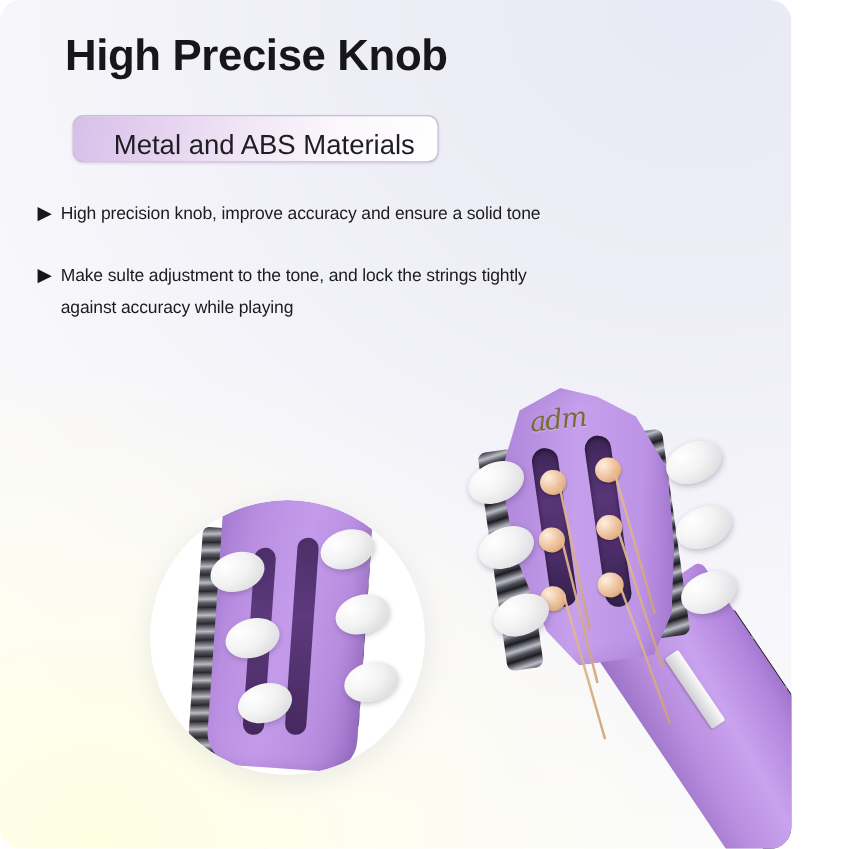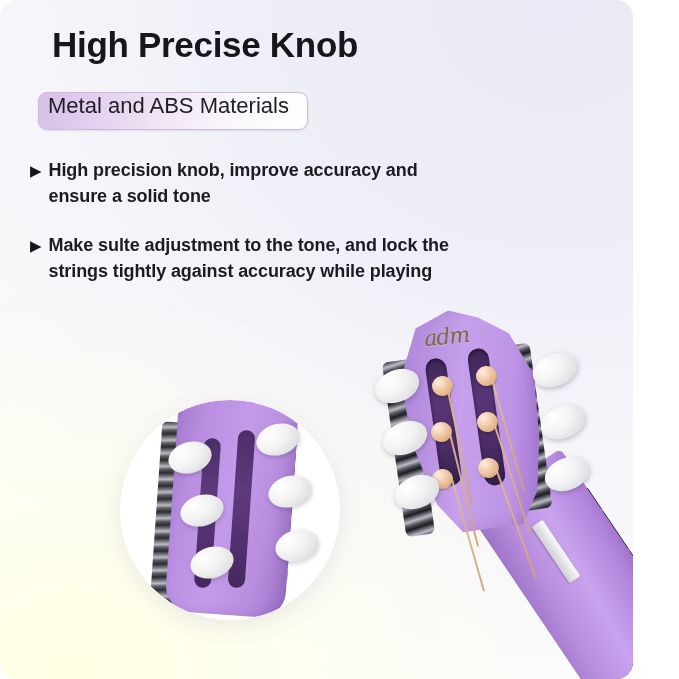--- a/index.html
+++ b/index.html
@@ -28,26 +28,26 @@
     top: 25px;
     font-size: 35px;
     font-weight: bold;
     letter-spacing: -0.3px;
     color: #17171b;
     white-space: nowrap;
   }
 
   .badge {
     position: absolute;
-    left: 38px;
+    left: 58px;
     top: 92px;
     height: 38px;
-    padding: 0 18px 0 9px;
+    padding: 0 18px 0 32px;
     display: flex;
-    align-items: flex-start;
+    align-items: flex-end;
     border-radius: 9px;
     border: 1px solid #c9bcd6;
     box-sizing: border-box;
     background: linear-gradient(100deg, #d6c0e9 0%, #e2cdee 18%, #f0e4f5 45%, #fbf7fc 72%, #ffffff 100%);
     box-shadow: 0 1px 2px rgba(120,100,150,0.16);
   }
   .badge-label {
     font-size: 22px;
     color: #1d1d22;
     white-space: nowrap;
@@ -65,25 +65,24 @@
     margin-bottom: 24px;
   }
   .bullet-marker {
     flex: 0 0 auto;
     font-size: 15px;
     line-height: 25px;
     color: #16161a;
     margin-right: 7px;
   }
   .bullet-text {
-    font-size: 18px;
+    font-size: 14px;
     line-height: 25.5px;
     color: #1b1b20;
     letter-spacing: -0.1px;
-    font-weight: bold;
   }
 
   
   .inset-circle {
     position: absolute;
     left: 120px;
     top: 400px;
     width: 220px;
     height: 220px;
     border-radius: 50%;

